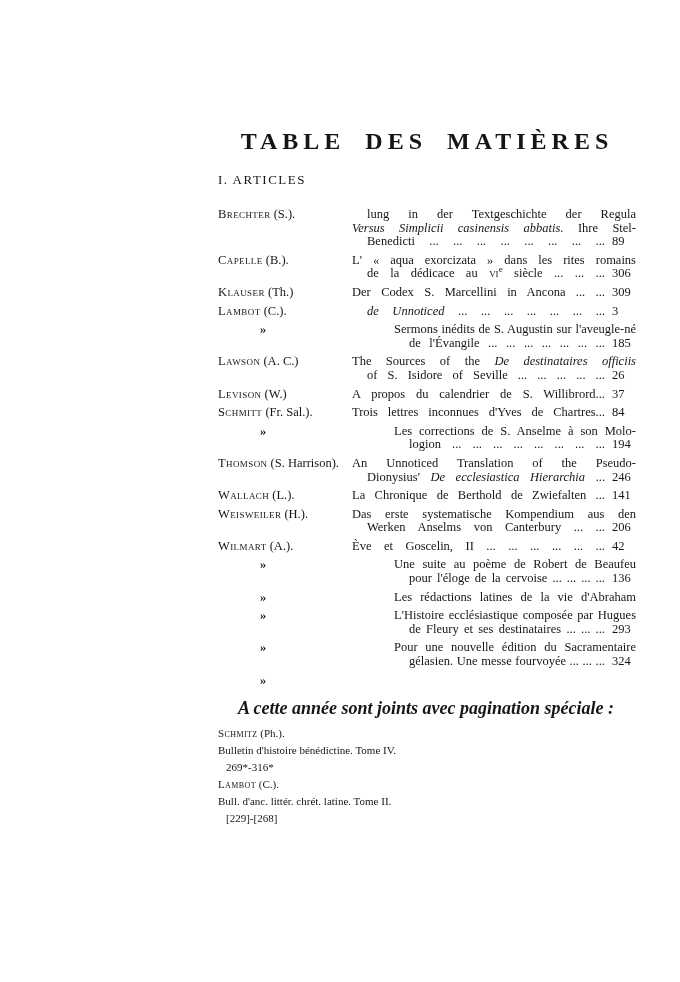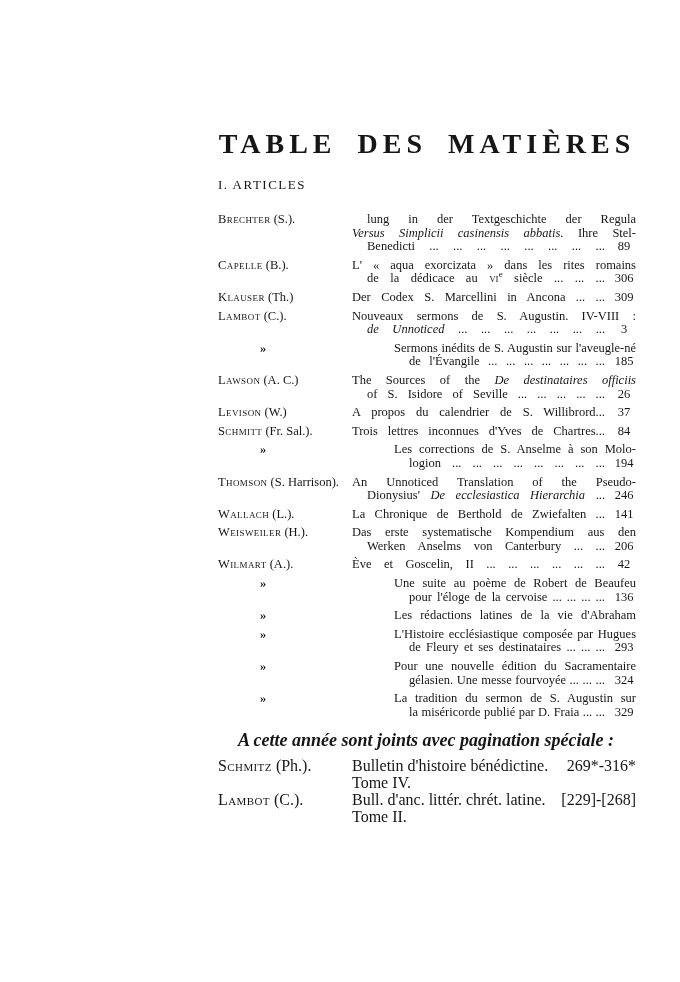--- a/index.html
+++ b/index.html
@@ -12,21 +12,21 @@
     font-family:"Liberation Serif","DejaVu Serif",serif;
     overflow:hidden;
   }
   .content{
     position:absolute;
     left:218px;
     top:128px;
     width:418px;
   }
   .title{
-    font-size:28px;
+    font-size:24px;
     font-weight:bold;
     letter-spacing:5px;
     word-spacing:9px;
     text-align:center;
     margin:0;
     white-space:nowrap;
   }
   .section{
     font-size:13px;
     font-weight:normal;
@@ -56,36 +56,37 @@
   .line{display:flex;}
   .line.cont{padding-left:15px;}
   .ltext{
     flex:1;
     text-align:justify;
     text-align-last:justify;
   }
   .pnum{
     flex:none;
     min-width:24px;
-    text-align:center;
+    text-align:left;
     padding-left:7px;
   }
   .it{font-style:italic;}
   .sc{font-variant:small-caps;}
   .sup{vertical-align:super;font-size:0.72em;line-height:0;}
   .note{
     font-style:italic;
     font-size:18px;
     margin:11px 0 6px 20px;
     font-weight:bold;
   }
   .special-row{
     display:flex;
-    font-size:16px;
+    font-size:11px;
     line-height:17px;
+    flex-direction:column;
   }
   .special-row .author{width:134px;flex:none;}
   .stitle{flex:1;}
   .spages{flex:none;padding-left:8px;}
 </style>
 </head>
 <body>
 
 <div class="page">
   <div class="content">
@@ -124,23 +125,20 @@
           <div class="titlecol">
             <div class="line">
               <span class="ltext"><span>Der Codex S. Marcellini in Ancona ... ...</span></span>
               <span class="pnum">309</span>
             </div>
           </div>
         </div>
         <div class="entry">
           <div class="author"><span class="sc-name">Lambot</span> (C.).</div>
           <div class="titlecol">
-            <div class="line">
-              <span class="ltext"><span>Nouveaux sermons de S. Augustin. IV-VIII :</span></span>
-            </div>
             <div class="line cont">
               <span class="ltext"><span class="it ">de Unnoticed</span><span> ... ... ... ... ... ... ...</span></span>
               <span class="pnum">3</span>
             </div>
           </div>
         </div>
         <div class="entry">
           <div class="author ditto">»</div>
           <div class="titlecol">
             <div class="line">
@@ -275,29 +273,20 @@
               <span class="ltext"><span>Pour une nouvelle édition du Sacramentaire</span></span>
             </div>
             <div class="line cont">
               <span class="ltext"><span>gélasien. Une messe fourvoyée ... ... ...</span></span>
               <span class="pnum">324</span>
             </div>
           </div>
         </div>
         <div class="entry">
           <div class="author ditto">»</div>
-          <div class="titlecol">
-            <div class="line">
-              <span class="ltext"><span>La tradition du sermon de S. Augustin sur</span></span>
-            </div>
-            <div class="line cont">
-              <span class="ltext"><span>la miséricorde publié par D. Fraia ... ...</span></span>
-              <span class="pnum">329</span>
-            </div>
-          </div>
         </div>
       </div>
     <div class="note">A cette année sont joints avec pagination spéciale :</div>
     <div id="special">
         <div class="special-row">
           <div class="author"><span class="sc-name">Schmitz</span> (Ph.).</div>
           <span class="stitle">Bulletin d'histoire bénédictine. Tome IV.</span>
           <span class="spages">269*-316*</span>
         </div>
         <div class="special-row">

